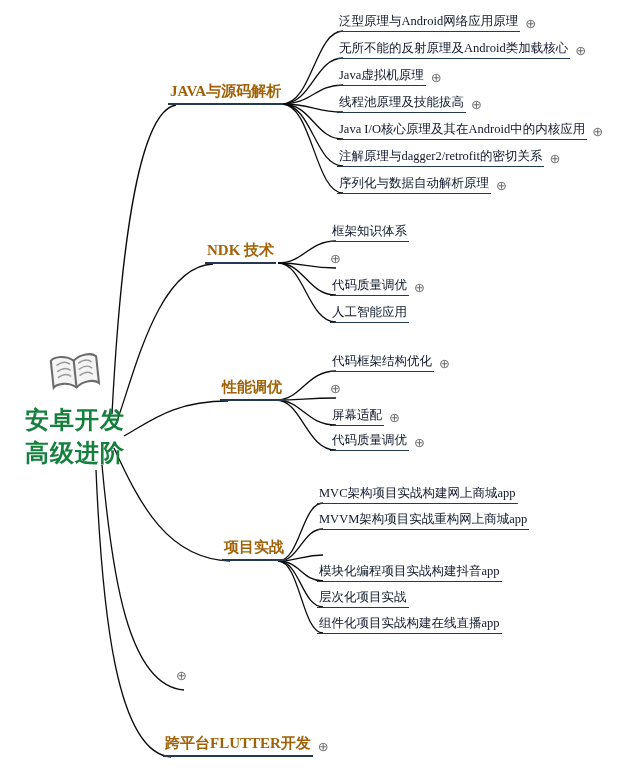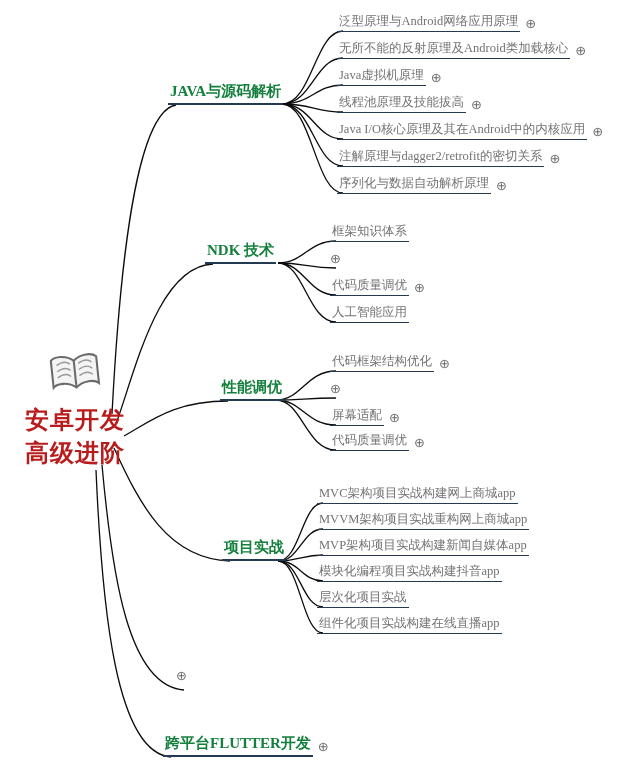--- a/index.html
+++ b/index.html
@@ -4,36 +4,36 @@
 <style>
   html,body{margin:0;padding:0;background:#ffffff;}
   #mindmap{
     position:relative;width:633px;height:776px;overflow:hidden;
     font-family:"Liberation Serif","DejaVu Serif",serif;background:#ffffff;
   }
   #connector-layer{position:absolute;left:0;top:0;pointer-events:none;}
   #connector-layer path{fill:none;stroke:#0c0c0c;stroke-width:1.3;}
   .node{position:absolute;display:flex;align-items:center;gap:5px;white-space:nowrap;}
   .node .lbl{
-    display:inline-block;color:#737373;
+    display:inline-block;color:#0f172a;
     border-bottom:1.5px solid #243a52;padding:0 2px 2px 2px;
     font-size:12.5px;line-height:16px;
   }
   .branch .lbl{
     font-weight:bold;font-size:15px;line-height:19px;
-    border-bottom-width:2px;padding-bottom:2px;color:#15803d;
+    border-bottom-width:2px;padding-bottom:2px;color:#a16207;
   }
   .expand{
     color:#6e6e6e;font-size:13px;line-height:13px;
     font-family:"DejaVu Sans",sans-serif;cursor:pointer;margin-top:2px;
   }
   #root-topic{position:absolute;left:0;top:344px;width:150px;text-align:center;}
   #root-icon{display:block;margin:0 auto 2px auto;width:58px;height:58px;transform:rotate(-6deg);}
   #root-label{
-    color:#b91c1c;font-weight:bold;font-size:24px;line-height:33px;letter-spacing:1px;
+    color:#15803d;font-weight:bold;font-size:24px;line-height:33px;letter-spacing:1px;
   }
 </style>
 </head>
 <body>
 
 <div id="mindmap">
 
   <svg id="connector-layer" width="633" height="776">
 
     <path d="M 112,414 C 118,300 132,112 176,105"></path>
@@ -152,23 +152,20 @@
 
   <div class="node branch" style="left:222px;top:538px">
     <span class="lbl">项目实战</span>
   </div>
   <div class="node child" style="left:317px;top:485px">
     <span class="lbl">MVC架构项目实战构建网上商城app</span>
   </div>
   <div class="node child" style="left:317px;top:511px">
     <span class="lbl">MVVM架构项目实战重构网上商城app</span>
   </div>
-  <div class="node child" style="left:317px;top:537px">
-    <span class="lbl">MVP架构项目实战构建新闻自媒体app</span>
-  </div>
   <div class="node child" style="left:317px;top:563px">
     <span class="lbl">模块化编程项目实战构建抖音app</span>
   </div>
   <div class="node child" style="left:317px;top:589px">
     <span class="lbl">层次化项目实战</span>
   </div>
   <div class="node child" style="left:317px;top:615px">
     <span class="lbl">组件化项目实战构建在线直播app</span>
   </div>
 

